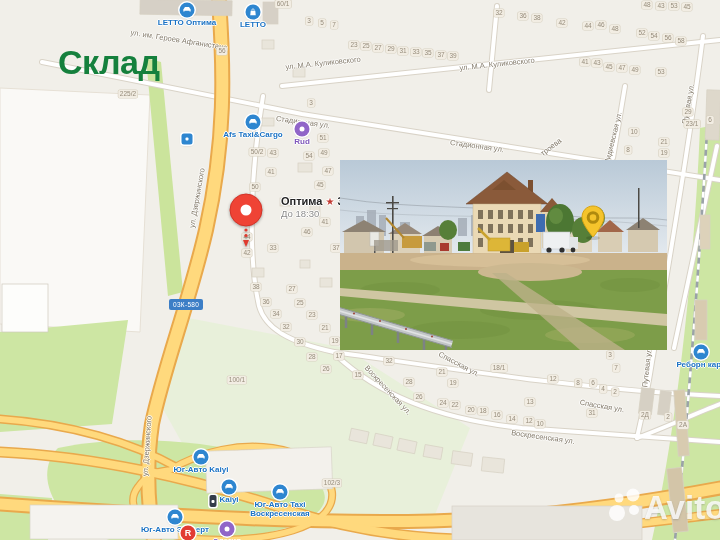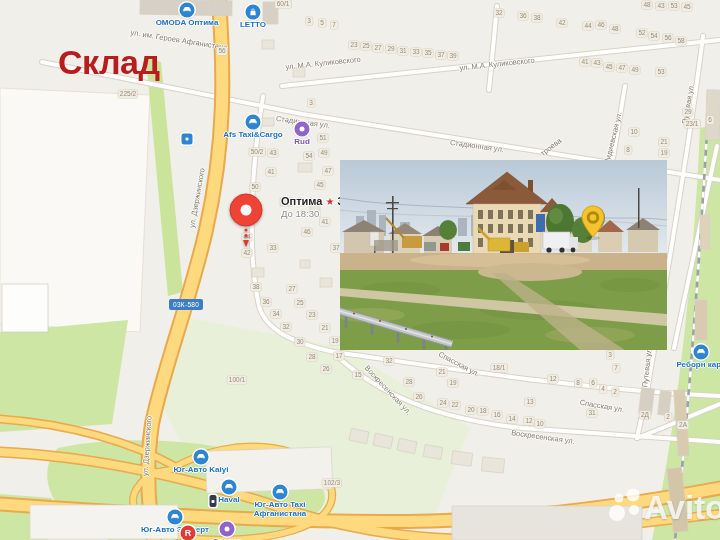--- a/index.html
+++ b/index.html
@@ -28,21 +28,21 @@
   .poi-label.purple{color:#7f57bb;}
   #pin-svg{position:absolute;left:224px;top:188px;z-index:3;filter:drop-shadow(0 1px 1.5px rgba(0,0,0,.35));}
   #pin-label{position:absolute;left:281px;top:195px;z-index:3;
     text-shadow:-1px 0 0 #fff,1px 0 0 #fff,0 -1px 0 #fff,0 1px 0 #fff;}
   #pin-label .l1{font-size:11px;color:#222;font-weight:bold;}
   #pin-label .star{color:#c23b33;font-size:10px;}
   #pin-label .l2{font-size:9.5px;color:#8c8c8c;margin-top:1px;}
   #road-badge{position:absolute;left:169px;top:299px;z-index:2;background:#3c7ec6;color:#fff;
     font-size:6.5px;line-height:11px;padding:0 4px;border-radius:2px;letter-spacing:.3px;}
   #photo{position:absolute;left:340px;top:160px;width:327px;height:190px;z-index:4;}
-  #title{position:absolute;left:58px;top:42px;z-index:5;color:#b91c1c;font-weight:bold;
+  #title{position:absolute;left:58px;top:42px;z-index:5;color:#15803d;font-weight:bold;
     font-size:34px;line-height:41px;letter-spacing:-.5px;}
   #watermark{position:absolute;left:604px;top:486px;z-index:6;display:flex;align-items:flex-end;}
   #watermark .wm-text{font-size:33px;font-weight:bold;color:rgba(255,255,255,.82);line-height:36px;
     text-shadow:0 1px 2px rgba(110,110,110,.35);margin-left:2px;}
 </style>
 </head>
 <body>
 
 <div id="stage">
 
@@ -249,21 +249,21 @@
       <div class="house-number" style="left: 645px; top: 415px;">2Д</div>
       <div class="house-number" style="left: 668px; top: 417px;">2</div>
       <div class="house-number" style="left: 683px; top: 425px;">2А</div>
       <div class="house-number" style="left: 332px; top: 483px;">102/3</div>
       <div class="poi" style="left: 187px; top: 10px;">
         <div class="poi-icon" style="background: rgb(46, 134, 208);">
           <svg viewBox="0 0 24 24" width="11" height="11">
             <path fill="#fff" d="M4 15 V11 C4 10.2 4.6 9.6 5.3 9.4 L6.7 6.4 C7 5.8 7.6 5.4 8.3 5.4 H15.7 C16.4 5.4 17 5.8 17.3 6.4 L18.7 9.4 C19.4 9.6 20 10.2 20 11 V15 H17.5 V13.5 H6.5 V15 Z"></path>
           </svg>
         </div>
-        <div class="poi-label blue">OMODA Оптима</div>
+        <div class="poi-label blue">LETTO Оптима</div>
       </div>
       <div class="poi" style="left: 253px; top: 12px;">
         <div class="poi-icon" style="background: rgb(46, 134, 208);">
           <svg viewBox="0 0 24 24" width="11" height="11">
             <path fill="#fff" d="M7 9 H17 L18 19 H6 Z"></path>
             <path d="M9.5 9 V7.5 C9.5 6.1 10.6 5 12 5 C13.4 5 14.5 6.1 14.5 7.5 V9" stroke="#fff" stroke-width="1.6" fill="none"></path>
           </svg>
         </div>
         <div class="poi-label blue">LETTO</div>
       </div>
@@ -288,30 +288,30 @@
           </svg>
         </div>
         <div class="poi-label blue">Юг-Авто Kaiyi</div>
       </div>
       <div class="poi" style="left: 229px; top: 487px;">
         <div class="poi-icon" style="background: rgb(46, 134, 208);">
           <svg viewBox="0 0 24 24" width="11" height="11">
             <path fill="#fff" d="M4 15 V11 C4 10.2 4.6 9.6 5.3 9.4 L6.7 6.4 C7 5.8 7.6 5.4 8.3 5.4 H15.7 C16.4 5.4 17 5.8 17.3 6.4 L18.7 9.4 C19.4 9.6 20 10.2 20 11 V15 H17.5 V13.5 H6.5 V15 Z"></path>
           </svg>
         </div>
-        <div class="poi-label blue">Haval</div>
+        <div class="poi-label blue">Kaiyi</div>
       </div>
       <div class="poi" style="left: 280px; top: 492px;">
         <div class="poi-icon" style="background: rgb(46, 134, 208);">
           <svg viewBox="0 0 24 24" width="11" height="11">
             <path fill="#fff" d="M4 15 V11 C4 10.2 4.6 9.6 5.3 9.4 L6.7 6.4 C7 5.8 7.6 5.4 8.3 5.4 H15.7 C16.4 5.4 17 5.8 17.3 6.4 L18.7 9.4 C19.4 9.6 20 10.2 20 11 V15 H17.5 V13.5 H6.5 V15 Z"></path>
           </svg>
         </div>
         <div class="poi-label blue">Юг-Авто Taxi</div>
-        <div class="poi-label l2 blue">Афганистана</div>
+        <div class="poi-label l2 blue">Воскресенская</div>
       </div>
       <div class="poi" style="left: 175px; top: 517px;">
         <div class="poi-icon" style="background: rgb(46, 134, 208);">
           <svg viewBox="0 0 24 24" width="11" height="11">
             <path fill="#fff" d="M4 15 V11 C4 10.2 4.6 9.6 5.3 9.4 L6.7 6.4 C7 5.8 7.6 5.4 8.3 5.4 H15.7 C16.4 5.4 17 5.8 17.3 6.4 L18.7 9.4 C19.4 9.6 20 10.2 20 11 V15 H17.5 V13.5 H6.5 V15 Z"></path>
           </svg>
         </div>
         <div class="poi-label blue">Юг-Авто Эксперт</div>
       </div>
       <div class="poi" style="left: 227px; top: 529px;">

